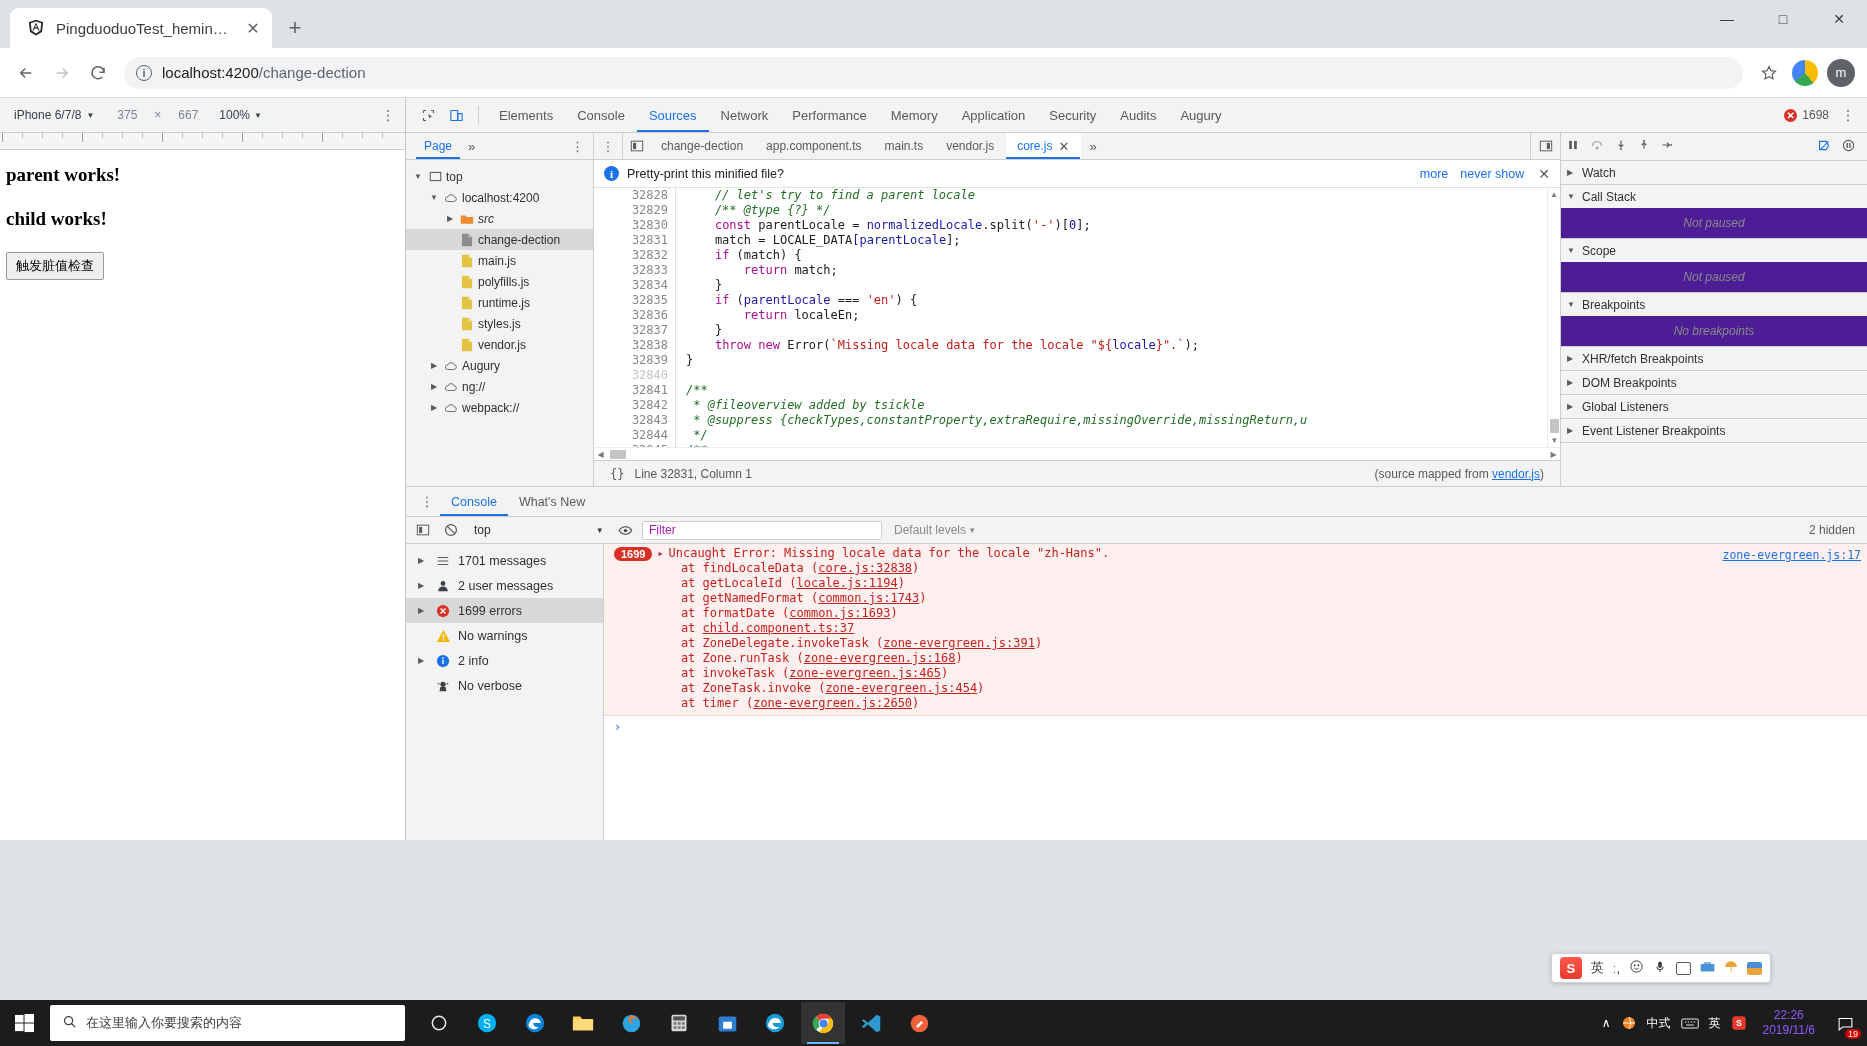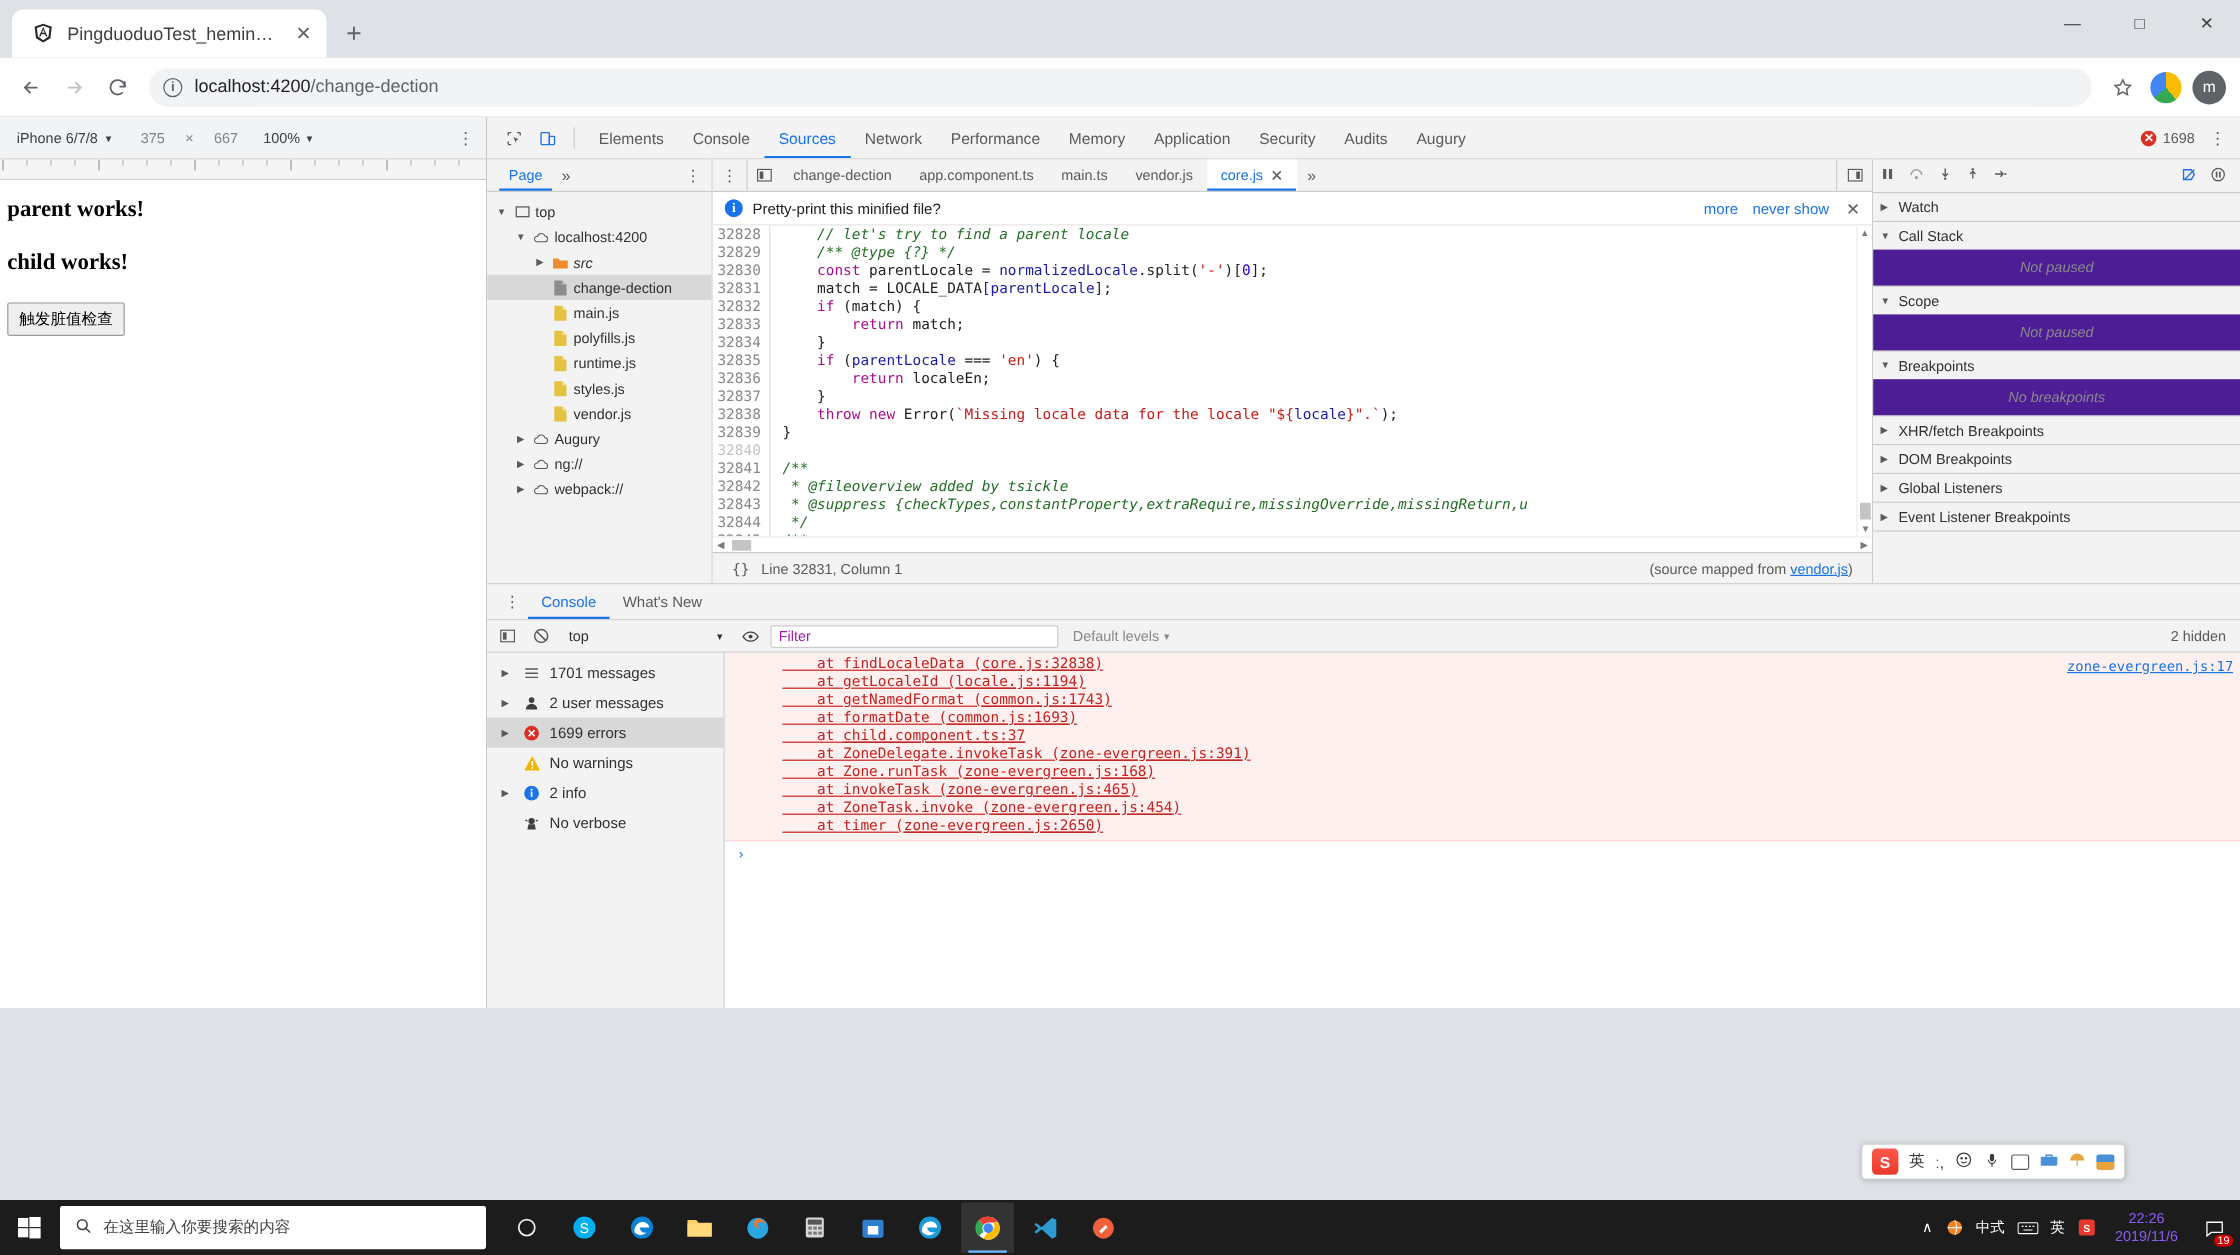--- a/index.html
+++ b/index.html
@@ -104,21 +104,21 @@
 
   .infobar { height:28px; background:#fff; border-bottom:1px solid #e0e0e0; display:flex; align-items:center; padding:0 10px; gap:8px; font-size:12.5px; color:#202124; }
   .infobar .ico { width:15px; height:15px; border-radius:50%; background:#1a73e8; color:#fff; font-size:11px; font-weight:bold; display:flex; align-items:center; justify-content:center; font-family:"Liberation Serif", serif; }
   .infobar .links { margin-left:auto; display:flex; align-items:center; gap:12px; }
   .infobar a { color:#1a73e8; text-decoration:none; font-size:12.5px; }
   .infobar .cx { color:#5a5a5a; font-size:14px; padding-left:2px; }
 
   .code-wrap { flex:1; position:relative; overflow:hidden; background:#fff; }
   .code { font-family:"DejaVu Sans Mono", monospace; font-size:12px; line-height:15px; }
   .cl { display:flex; height:15px; white-space:pre; }
-  .ln { width:48px; flex:0 0 48px; text-align:right; padding-right:7px; color:#888; background:#fff; border-right:1px solid #e0e0e0; }
+  .ln { width:48px; flex:0 0 48px; text-align:right; padding-right:7px; color:#888; background:#fff; border-right:1px solid #e0e0e0;margin-left:34px; }
   .ln.faint { color:#c4c4c4; }
   .ct { padding-left:10px; color:#202124; overflow:hidden; }
   .cmt { color:#236e25; font-style:italic; }
   .kw  { color:#aa0d91; }
   .kw2 { color:#1a1aa6; }
   .str { color:#c41a16; }
   .num { color:#1c00cf; }
   .pln { color:#202124; }
 
   .vscroll { position:absolute; right:0; top:0; width:13px; height:100%; background:#fff; border-left:1px solid #ececec; }
@@ -161,21 +161,21 @@
   .con-srow.sel { background:#d8d8d8; }
   .con-srow .ar { width:10px; font-size:8px; color:#5a5a5a; }
   .con-srow .ic { width:16px; display:flex; align-items:center; justify-content:center; }
   .con-msgs { flex:1; background:#fff; min-width:0; overflow:hidden; }
   .err-block { background:#fff0f0; border-bottom:1px solid #ffd6d6; padding:2px 0 4px 0; position:relative; }
   .err-line1 { display:flex; align-items:center; gap:6px; padding-left:10px; }
   .err-count { background:#d93025; color:#fff; border-radius:9px; padding:1px 7px; font-size:11px; font-weight:bold; font-family:"Liberation Sans", sans-serif; }
   .err-tri { color:#c5221f; font-size:8px; }
   .err-txt { font-family:"DejaVu Sans Mono", monospace; font-size:12px; color:#c5221f; line-height:15px; white-space:pre; }
   .err-src { position:absolute; right:6px; top:4px; font-family:"DejaVu Sans Mono", monospace; font-size:11.5px; color:#1a73e8; text-decoration:underline; }
-  .err-stack { font-family:"DejaVu Sans Mono", monospace; font-size:12px; color:#c5221f; line-height:15px; padding-left:48px; white-space:pre;text-decoration:underline; }
+  .err-stack { font-family:"DejaVu Sans Mono", monospace; font-size:12px; color:#c5221f; line-height:15px; padding-left:48px; white-space:pre; }
   .err-stack u { text-decoration:underline; }
   .prompt { display:flex; align-items:flex-start; gap:6px; padding:4px 0 0 10px; color:#1a73e8; font-family:"DejaVu Sans Mono", monospace; font-size:12px; }
 
   
   .ime { position:absolute; right:96px; bottom:63px; height:30px; background:#fff; border:1px solid #d4d4d4; border-radius:4px; display:flex; align-items:center; gap:9px; padding:0 8px; box-shadow:0 1px 4px rgba(0,0,0,.2); }
   .ime .logo { width:22px; height:22px; border-radius:4px; background:linear-gradient(#ff5a4d,#e8392c); color:#fff; font-size:13px; font-weight:bold; display:flex; align-items:center; justify-content:center; }
   .ime .it { font-size:13px; color:#3c3c3c; }
   .ime .sq { width:15px; height:13px; border:1.4px solid #5a5a5a; border-radius:2px; }
   .ime .sq2 { width:15px; height:13px; background:
      linear-gradient(#4a90d9 50%, #e8a33d 50%); border-radius:2px; }
@@ -722,20 +722,25 @@
                     <circle cx="8" cy="6" r="3"></circle>
                     <path d="M5 9h6l1 5H4z"></path>
                     <path d="M2 5l2 1M14 5l-2 1" stroke="#3c4043" stroke-width="1.2"></path>
                   </svg>
                 </span>
                 <span>No verbose</span>
               </div>
             </div>
           <div class="con-msgs">
             <div class="err-block">
+              <div class="err-line1">
+                <span class="err-count">1699</span>
+                <span class="err-tri">▸</span>
+                <span class="err-txt">Uncaught Error: Missing locale data for the locale "zh-Hans".</span>
+              </div>
               <div class="err-src">zone-evergreen.js:17</div>
               <div id="err-stack">
                   <div class="err-stack"><span>    at findLocaleData (</span><u>core.js:32838</u><span>)</span></div>
                   <div class="err-stack"><span>    at getLocaleId (</span><u>locale.js:1194</u><span>)</span></div>
                   <div class="err-stack"><span>    at getNamedFormat (</span><u>common.js:1743</u><span>)</span></div>
                   <div class="err-stack"><span>    at formatDate (</span><u>common.js:1693</u><span>)</span></div>
                   <div class="err-stack"><span>    at </span><u>child.component.ts:37</u><span></span></div>
                   <div class="err-stack"><span>    at ZoneDelegate.invokeTask (</span><u>zone-evergreen.js:391</u><span>)</span></div>
                   <div class="err-stack"><span>    at Zone.runTask (</span><u>zone-evergreen.js:168</u><span>)</span></div>
                   <div class="err-stack"><span>    at invokeTask (</span><u>zone-evergreen.js:465</u><span>)</span></div>

